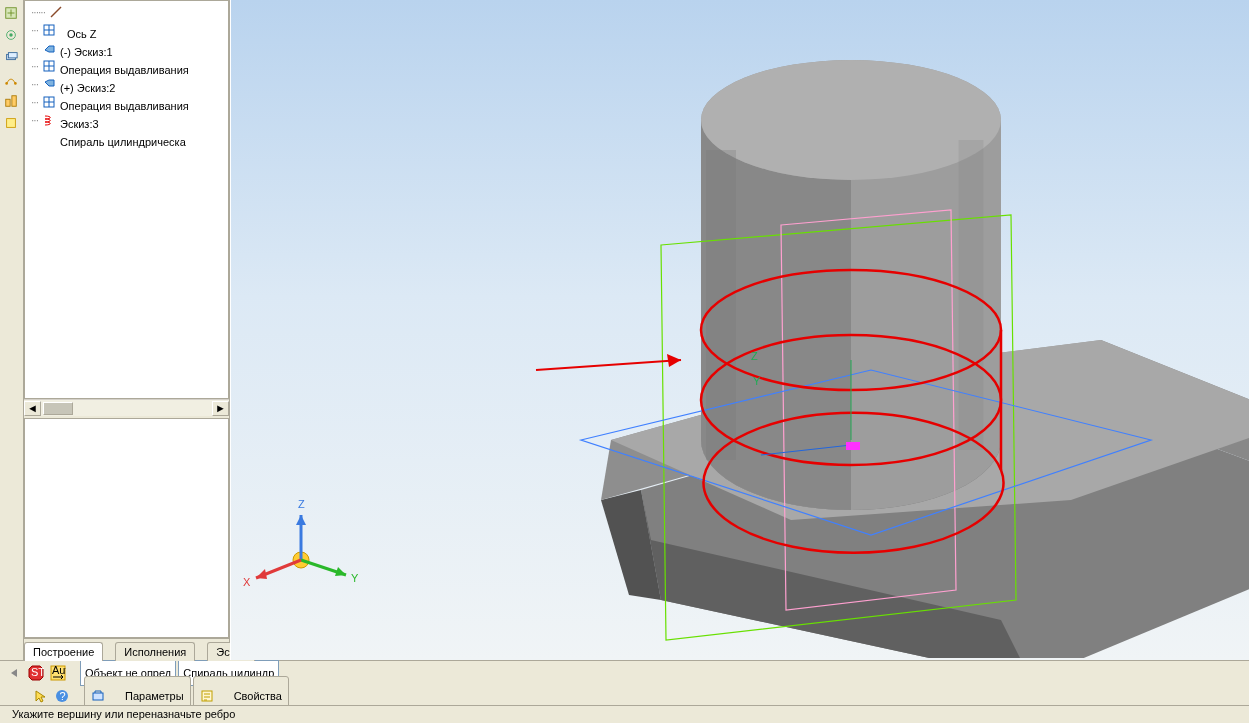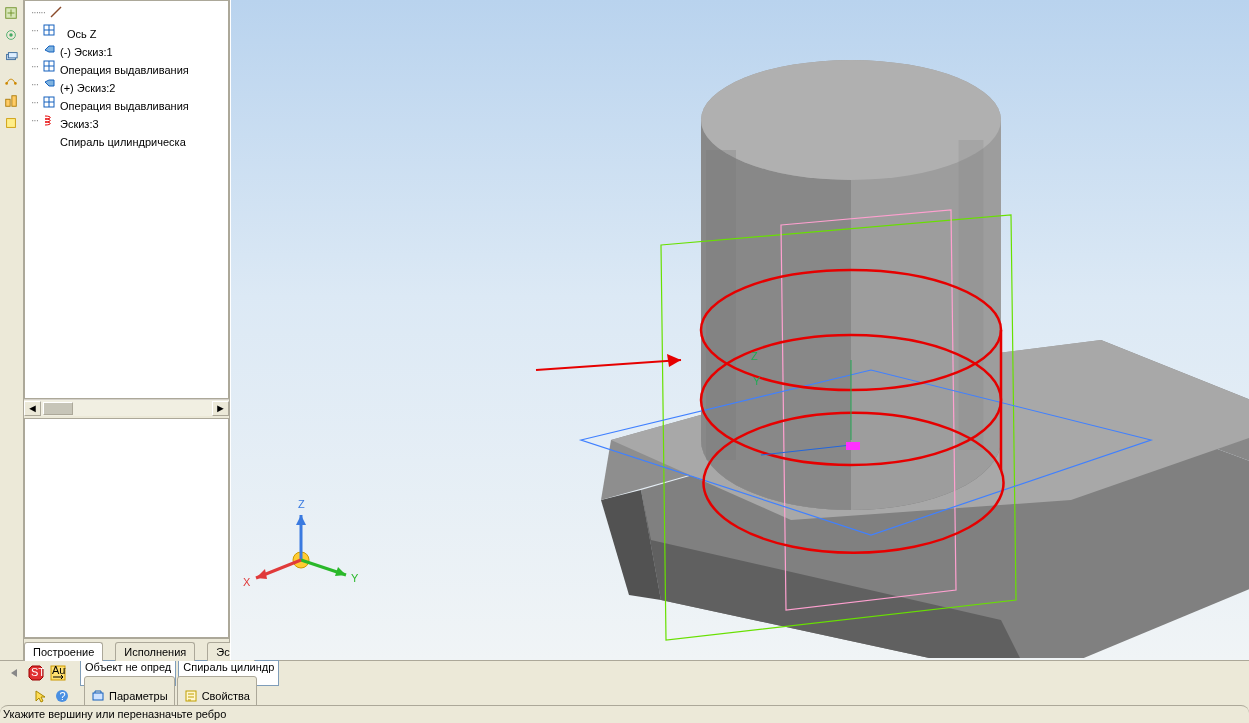--- a/index.html
+++ b/index.html
@@ -28,24 +28,24 @@
 .tab { padding: 3px 8px; background: #ece9d8; border: 1px solid #aca899; border-bottom: none; border-top-left-radius: 3px; border-top-right-radius: 3px; margin-right: 12px; cursor: pointer; font-size: 11px; position: relative; top: 1px; }
 .tab.active { background: #fff; }
 
 .viewport { flex: 1; position: relative; overflow: hidden; background: linear-gradient(180deg, #b9d3ee 0%, #dce9f5 45%, #f0f4f6 100%); border-left: 1px solid #fff; }
 .viewport svg { position: absolute; inset: 0; }
 
 .bottom-strip { height: 45px; background: #ece9d8; border-top: 1px solid #aca899; display: flex; flex-direction: column; }
 .bottom-row1 { height: 24px; display: flex; align-items: center; padding: 0 4px; gap: 2px; }
 .bottom-row2 { height: 21px; display: flex; align-items: center; padding: 0 4px; gap: 2px; }
 .small-btn { width: 20px; height: 20px; display: flex; align-items: center; justify-content: center; border: 1px solid transparent; cursor: pointer; }
-.field-box { height: 26px; border: 1px solid #7f9db9; background: #fff; padding: 0 4px; display: flex; align-items: flex-start; min-width: 90px; }
-.prop-tab { display: flex; align-items: center; gap: 4px; padding: 12px 6px; border: 1px solid #aca899; background: #ece9d8; border-top-left-radius: 3px; border-top-right-radius: 3px; cursor: pointer; }
-
-.status-bar { height: 18px; background: #ece9d8; border-top: 1px solid #aca899; padding: 2px 3px; font-size: 11px; color: #000; border-radius: 8px; }
+.field-box { height: 26px; border: 1px solid #7f9db9; background: #fff; padding: 0 4px; display: flex; align-items: center; min-width: 90px; }
+.prop-tab { display: flex; align-items: center; gap: 20px; padding: 12px 6px; border: 1px solid #aca899; background: #ece9d8; border-top-left-radius: 3px; border-top-right-radius: 3px; cursor: pointer; }
+
+.status-bar { height: 18px; background: #ece9d8; border-top: 1px solid #aca899; padding: 2px 12px; font-size: 11px; color: #000; }
 
 
 .ico-box { width: 14px; height: 14px; display: inline-block; }
 </style>
 </head>
 <body>
 
 <div class="app">
   <div class="main">
 

